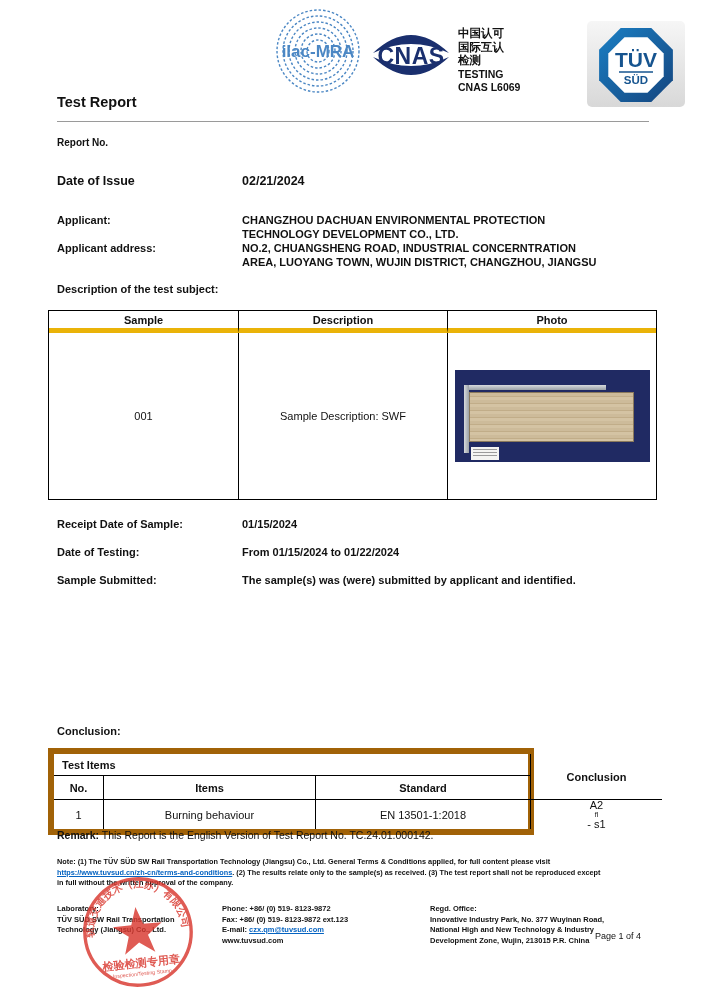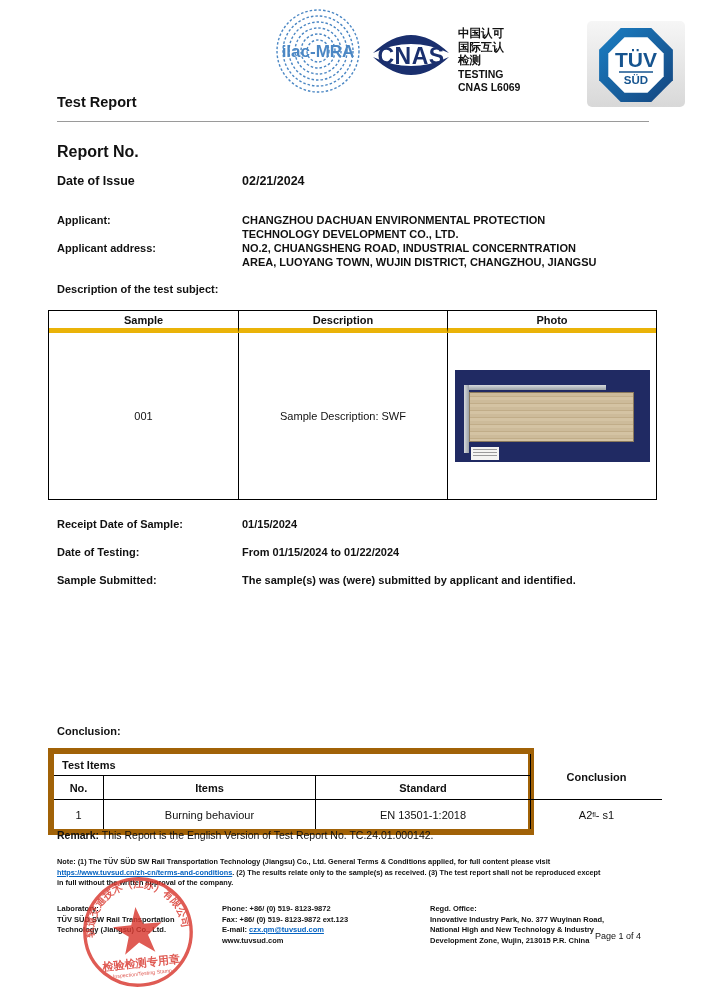--- a/index.html
+++ b/index.html
@@ -45,21 +45,21 @@
   .tag { position: absolute; left: 16px; top: 77px; width: 28px; height: 13px; background: #f4f4f2; }
   .tag i { display: block; height: 1px; background: #9b9b9b; margin: 2px 2px 0 2px; }
 
   
   .ctable { left: 48px; top: 748px; width: 486px; border: 6px solid #a16207; display: grid;
     grid-template-columns: 50px 212px 215px 131px; grid-template-rows: 22px 24px 29px; }
   .ctable > div { border-right: 1px solid #000; border-bottom: 1px solid #000;
     display: flex; align-items: center; justify-content: center; font-size: 11px; }
   .c-group { grid-column: 1 / 4; justify-content: flex-start !important; padding-left: 8px; }
   .c-conc  { grid-row: 1 / 3; grid-column: 4; border-right: none !important; }
-  .ctable > div:last-child { border-right: none; }
+  .ctable > div:last-child { border-right: none; flex-direction: column; }
   .ctable > div:nth-last-child(-n+4) { border-bottom: none; }
   sub.fl { font-size: 7px; vertical-align: sub; }
 
   .note { left: 57px; top: 857px; width: 596px; font-size: 7.3px; font-weight: bold; line-height: 10.5px; }
   .foot { font-size: 7.5px; font-weight: bold; line-height: 10.5px; }
   .stamp { pointer-events: none; }
 </style>
 </head>
 <body>
 
@@ -107,21 +107,21 @@
     <polygon points="77.7,33.5 61.5,17.2 38.5,17.2 22.3,33.5 22.3,56.5 38.5,72.8 61.5,72.8 77.7,56.5" fill="#ffffff"></polygon>
     <text x="50" y="47" text-anchor="middle" font-family="Liberation Sans, sans-serif" font-size="21" font-weight="bold" fill="#16548f">TÜV</text>
     <line x1="33" y1="52" x2="67" y2="52" stroke="#16548f" stroke-width="1.4"></line>
     <text x="50" y="64" text-anchor="middle" font-family="Liberation Sans, sans-serif" font-size="11.5" font-weight="bold" fill="#16548f">SÜD</text>
   </svg>
 
   <div class="abs title" style="left:57px;top:94px">Test Report</div>
 
   <div class="abs rule" style="left:57px;top:121px;width:592px"></div>
 
-  <div class="abs lblcol b" style="top:143px;font-size:16px">Report No.</div>
+  <div class="abs lblcol b" style="top:137px;font-size:10px">Report No.</div>
 
   <div class="abs lblcol b" style="top:174px;font-size:12.5px">Date of Issue</div>
   <div class="abs valcol b" style="top:174px;font-size:12.5px">02/21/2024</div>
 
   <div class="abs lblcol b fs11" style="top:213px">Applicant:</div>
   <div class="abs valcol b fs11" style="top:213px">
     <div>CHANGZHOU DACHUAN ENVIRONMENTAL PROTECTION</div>
     <div>TECHNOLOGY DEVELOPMENT CO., LTD.</div>
   </div>
 

